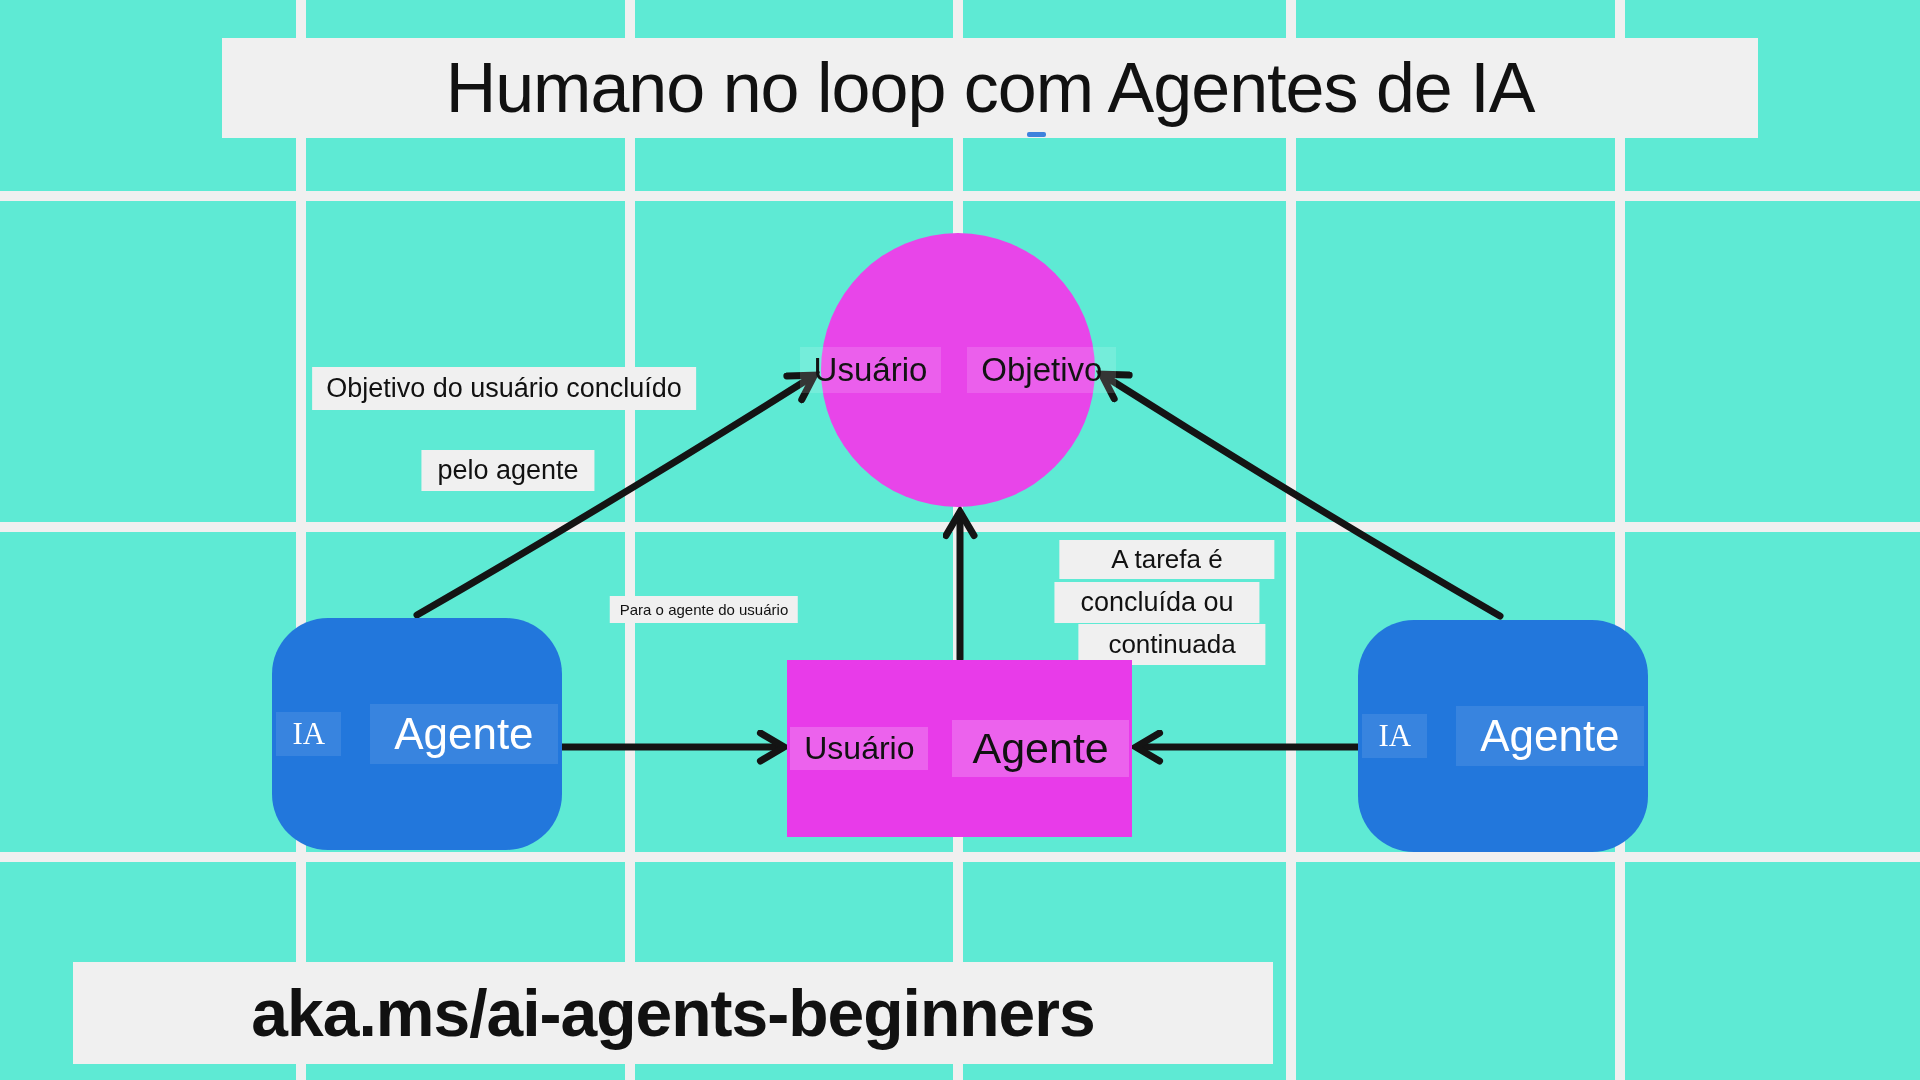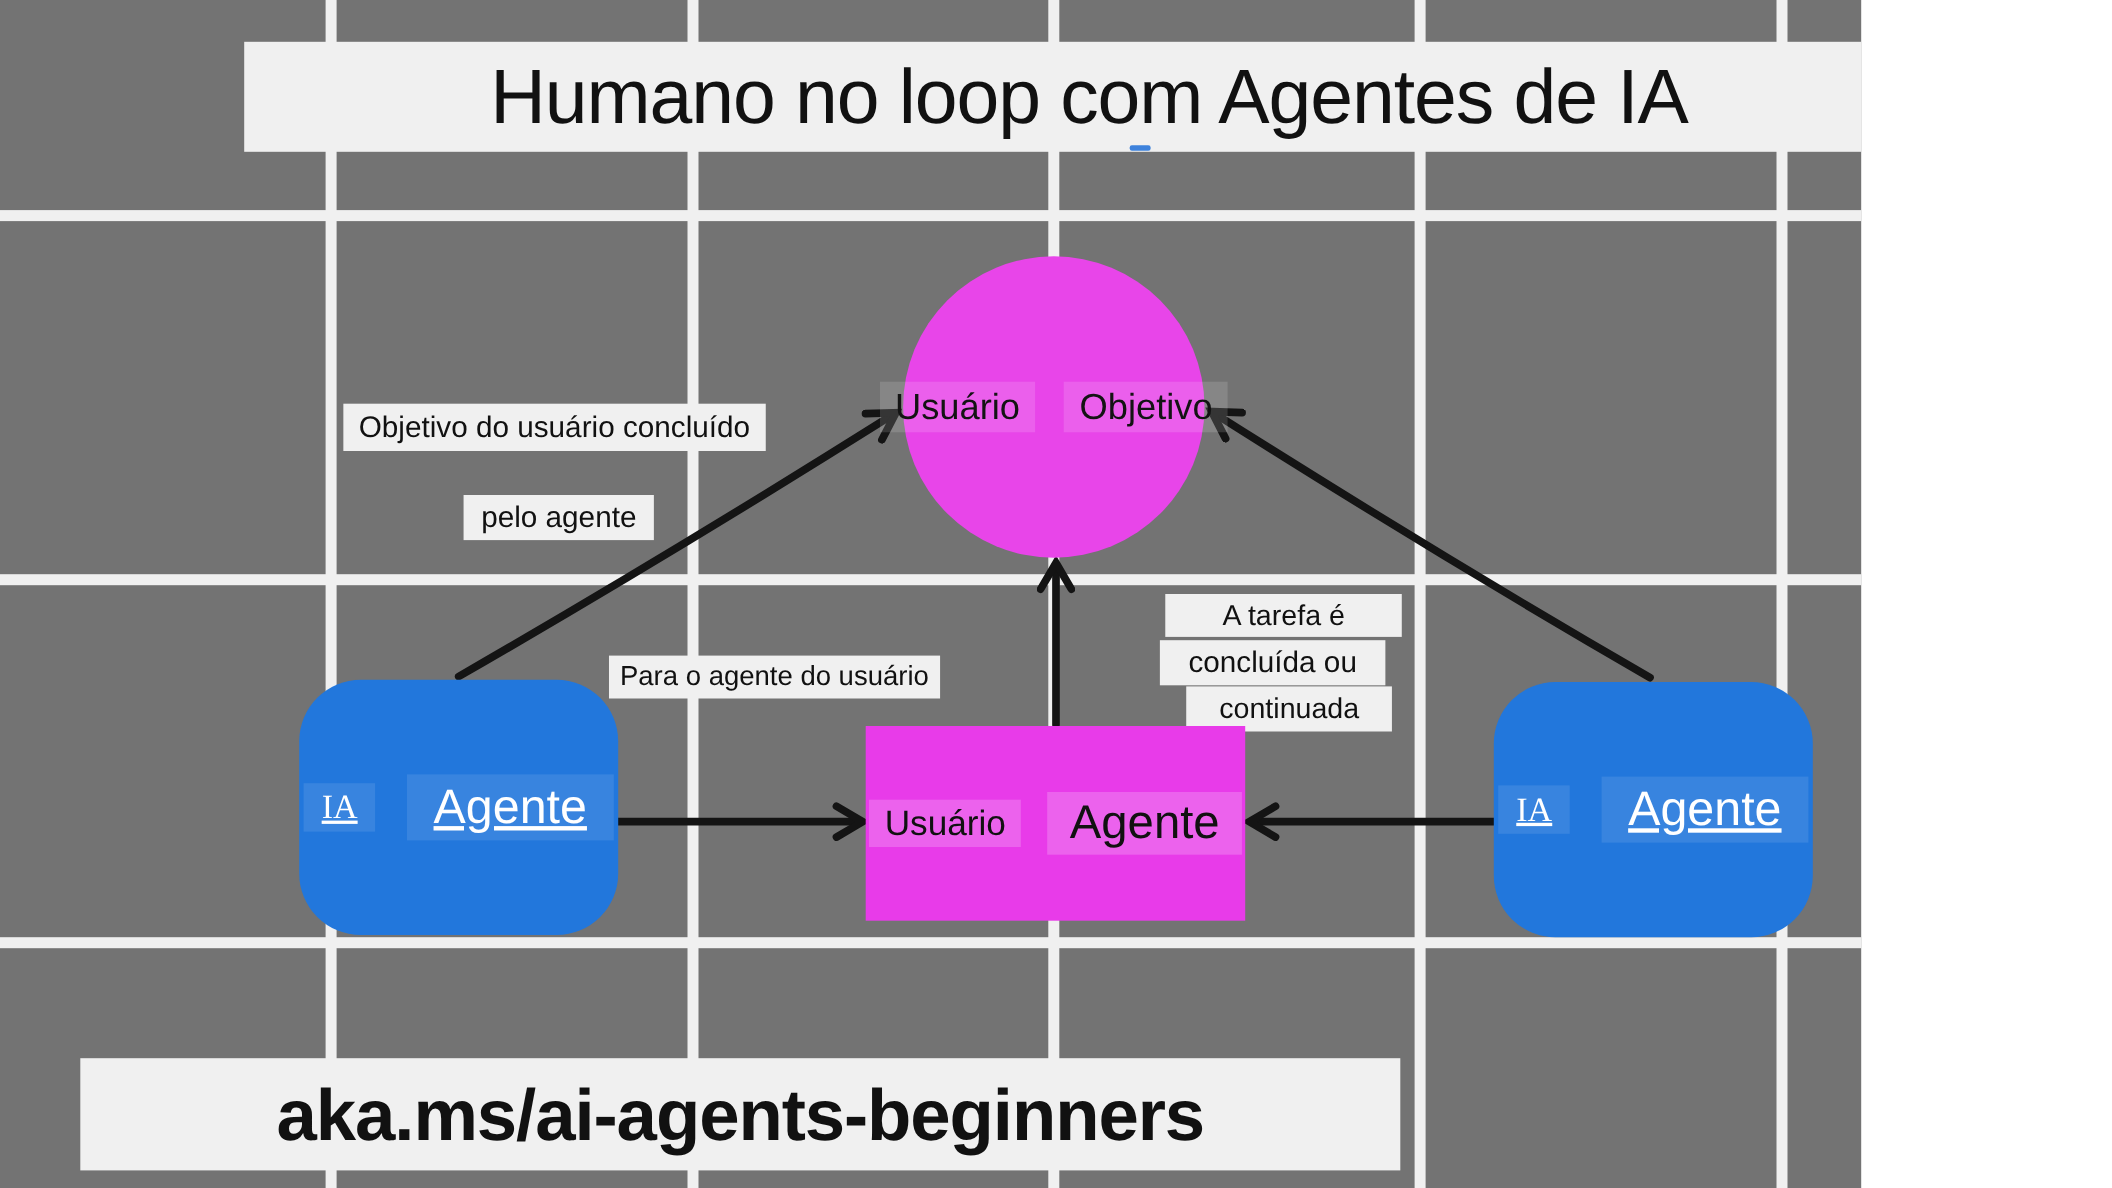--- a/index.html
+++ b/index.html
@@ -1,16 +1,16 @@
 <!DOCTYPE html>
 <html style="--magenta: #e845e9; --magenta-rect: #e83be9; --blue: #2277dc; --label-highlight-gray: #f0f0f0; --arrow-black: #141414; --blue-dash: #3e82dc; --grid-gray: #f0f0f0;"><head>
 <meta charset="utf-8">
 <style>
   html,body{margin:0;padding:0;background:#ffffff;}
-  .stage{position:relative;width:1692px;height:1080px;overflow:hidden;background:#737373;
+  .stage{position:relative;width:1920px;height:1080px;overflow:hidden;background:#5eead4;
          font-family:"Liberation Sans", sans-serif;color:#111;}
 
   
   .grid-v{position:absolute;top:0;width:10px;height:1080px;background:var(--grid-gray);}
   .grid-h{position:absolute;left:0;height:10px;width:1920px;background:var(--grid-gray);}
 
   
   .band{position:absolute;background:var(--label-highlight-gray);display:flex;
         align-items:center;justify-content:center;white-space:nowrap;}
   .title-band{left:222px;top:38px;width:1536px;height:100px;font-size:70px;letter-spacing:-1px;}
@@ -26,38 +26,38 @@
 
   
   .node{position:absolute;display:flex;flex-direction:row;align-items:center;
         justify-content:center;z-index:4;}
   .node .tag{display:block;white-space:nowrap;text-align:center;}
 
   .circle-node{left:821px;top:233px;width:274px;height:274px;border-radius:50%;
                background:var(--magenta);gap:26px;}
   .circle-node .tag{background:rgba(255,255,255,0.14);color:#131313;font-size:33px;padding:4px 14px;}
 
-  .blue-node{width:290px;height:232px;border-radius:56px;background:var(--blue);gap:29px;color:#fff;text-decoration:underline;}
+  .blue-node{width:290px;height:232px;border-radius:56px;background:var(--blue);gap:29px;color:#fff;}
   .blue-node.left{left:272px;top:618px;}
   .blue-node.right{left:1358px;top:620px;}
   .blue-node .tag-ia{font-family:"Liberation Serif", serif;font-size:31px;
                      background:rgba(255,255,255,0.10);padding:4px 16px;}
   .blue-node .tag-agente{font-size:44px;background:rgba(255,255,255,0.10);padding:5px 24px;}
 
   .rect-node{left:787px;top:660px;width:345px;height:177px;background:var(--magenta-rect);gap:24px;}
   .rect-node .tag-usuario{font-size:32px;background:rgba(255,255,255,0.20);padding:3px 14px;}
   .rect-node .tag-agente{font-size:43px;background:rgba(255,255,255,0.20);padding:4px 20px;}
 
   
   .ann{position:absolute;transform:translateX(-50%);background:var(--label-highlight-gray);
        color:#111;white-space:nowrap;text-align:center;z-index:2;}
   .ann-left-1{left:504px;top:367px;font-size:27px;padding:6px 14px;}
   .ann-left-2{left:508px;top:414px;font-size:27px;padding:5px 16px;margin-top:36px;}
   .ann-mid-1{left:702px;top:555px;font-size:29px;font-weight:600;padding:5px 16px;}
-  .ann-mid-2{left:704px;top:596px;font-size:25px;padding:5px 10px;}
+  .ann-mid-2{left:704px;top:596px;font-size:15px;padding:5px 10px;}
   .ann-right-1{left:1167px;top:540px;font-size:26px;padding:4px 52px;}
   .ann-right-2{left:1157px;top:582px;font-size:27px;padding:5px 26px;}
   .ann-right-3{left:1172px;top:624px;font-size:26px;padding:5px 30px;}
 </style>
 </head>
 <body>
 
 <div class="stage">
 
   <div class="grid-v" style="left:296px"></div>

